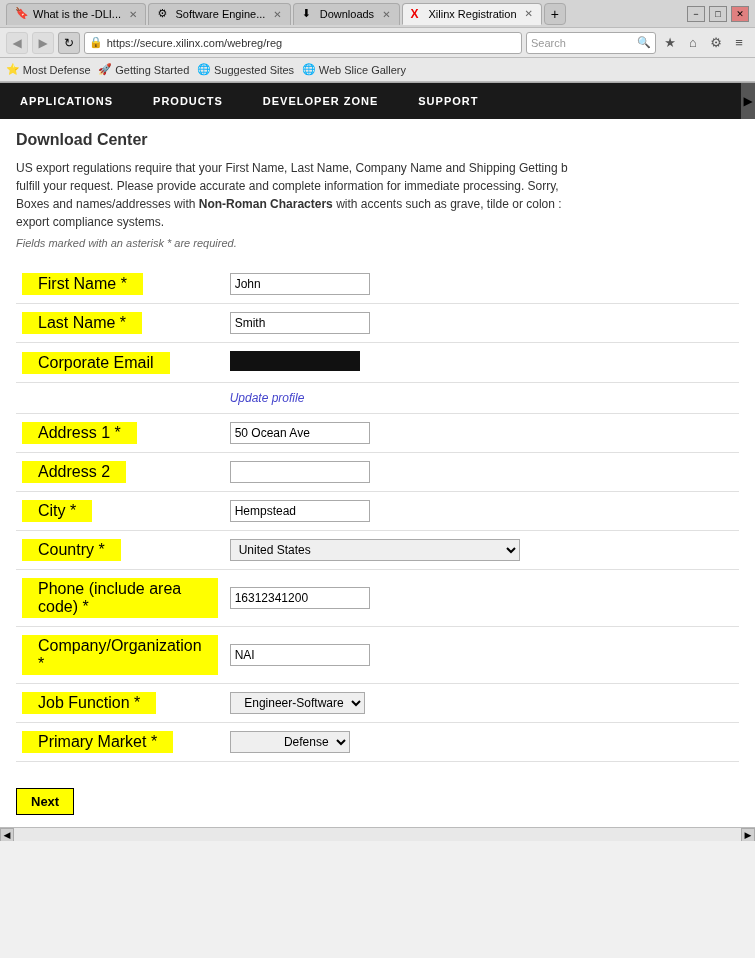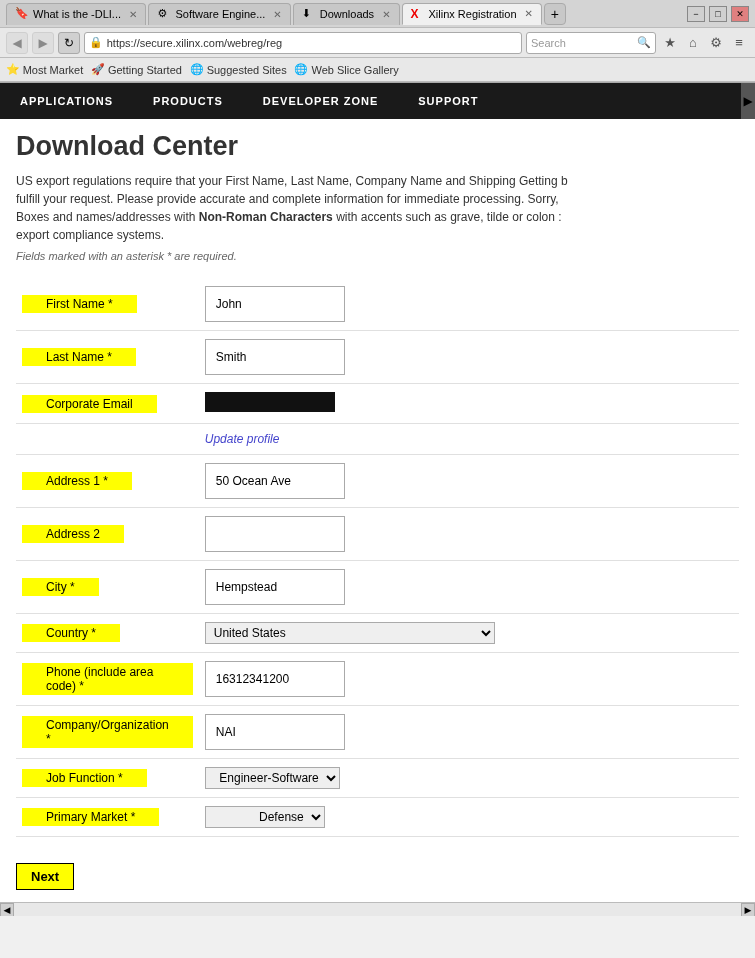--- a/index.html
+++ b/index.html
@@ -32,34 +32,34 @@
     .bookmark-item { display: flex; align-items: center; gap: 3px; font-size: 11px; color: #333; cursor: pointer; }
     .bookmark-icon { font-size: 11px; }
 
     
     .site-nav { background: #1a1a1a; display: flex; height: 36px; }
     .nav-item { color: white; font-size: 11px; font-weight: bold; letter-spacing: 1px; padding: 0 20px; display: flex; align-items: center; cursor: pointer; text-transform: uppercase; }
     .nav-scroll { width: 14px; background: #555; display: flex; align-items: center; justify-content: center; cursor: pointer; }
 
     
     .page-content { background: white; padding: 12px 16px; min-height: 700px; }
-    .page-title { font-size: 27px; font-weight: bold; color: #333; margin-bottom: 10px; }
+    .page-title { font-size: 16px; font-weight: bold; color: #333; margin-bottom: 10px; }
     .page-description { font-size: 12px; color: #333; line-height: 1.5; margin-bottom: 6px; }
     .page-description strong { font-weight: bold; }
     .required-note { font-size: 11px; color: #666; font-style: italic; margin-bottom: 16px; }
 
     
     .form-table { width: 100%; border-collapse: collapse; }
     .form-row { border-bottom: 1px solid #e0e0e0; }
     .form-row td { padding: 8px 6px; vertical-align: middle; }
     .label-cell { width: 180px; }
-    .field-label { background: #ffff00; padding: 2px 24px; font-size: 12px; font-weight: normal; display: inline-block; }
+    .field-label { background: #ffff00; padding: 2px 16px; font-size: 16px; font-weight: normal; display: inline-block; }
     .field-label.required { background: #ffff00; }
     .input-cell { }
-    .form-input { border: 1px solid #aaa; padding: 3px 10px; font-size: 12px; width: 140px; height: 36px; }
+    .form-input { border: 1px solid #aaa; padding: 3px 4px; font-size: 12px; width: 140px; height: 22px; }
     .form-select { border: 1px solid #aaa; padding: 2px 4px; font-size: 12px; height: 22px; text-align: right; }
     .form-select-wide { border: 1px solid #aaa; padding: 2px 4px; font-size: 12px; width: 290px; height: 22px; }
     .update-link { color: #4444cc; font-size: 12px; font-style: italic; text-decoration: none; cursor: pointer; }
     .email-redacted { background: #111; width: 130px; height: 20px; display: inline-block; }
 
     
     .next-btn { background: #ffff00; border: 1px solid #000000; padding: 5px 14px; font-size: 13px; font-weight: bold; cursor: pointer; margin-top: 12px; }
 
     
     .h-scrollbar { height: 14px; background: #e0e0e0; border-top: 1px solid #bbb; display: flex; align-items: center; position: relative; }
@@ -118,21 +118,21 @@
       <div class="toolbar-icon">★</div>
       <div class="toolbar-icon">⌂</div>
       <div class="toolbar-icon">⚙</div>
       <div class="toolbar-icon">≡</div>
     </div>
   </div>
 
   <div class="bookmarks-bar">
     <div class="bookmark-item">
       <span class="bookmark-icon">⭐</span>
-      <span>Most Market</span>
+      <span>Most Defense</span>
     </div>
     <div class="bookmark-item">
       <span class="bookmark-icon">🚀</span>
       <span>Getting Started</span>
     </div>
     <div class="bookmark-item">
       <span class="bookmark-icon">🌐</span>
       <span>Suggested Sites</span>
     </div>
     <div class="bookmark-item">

